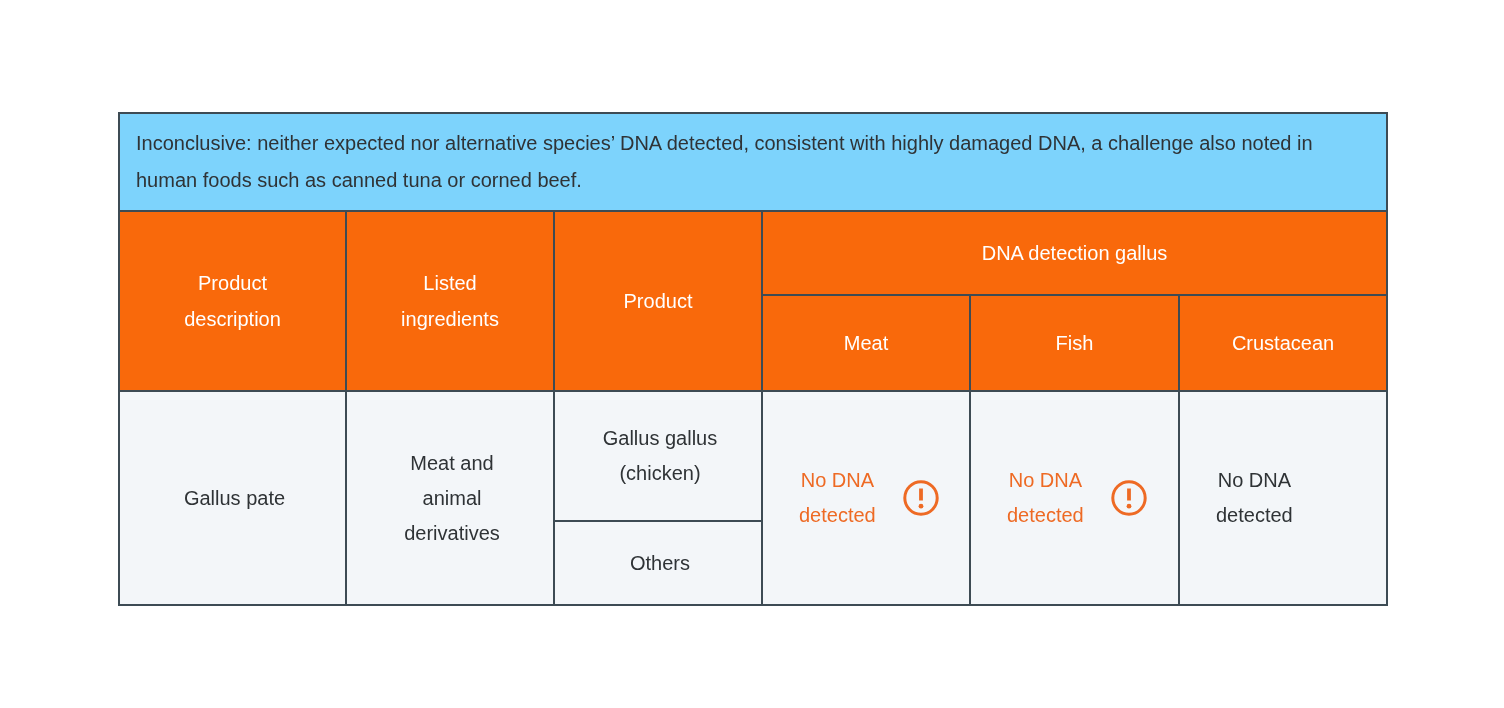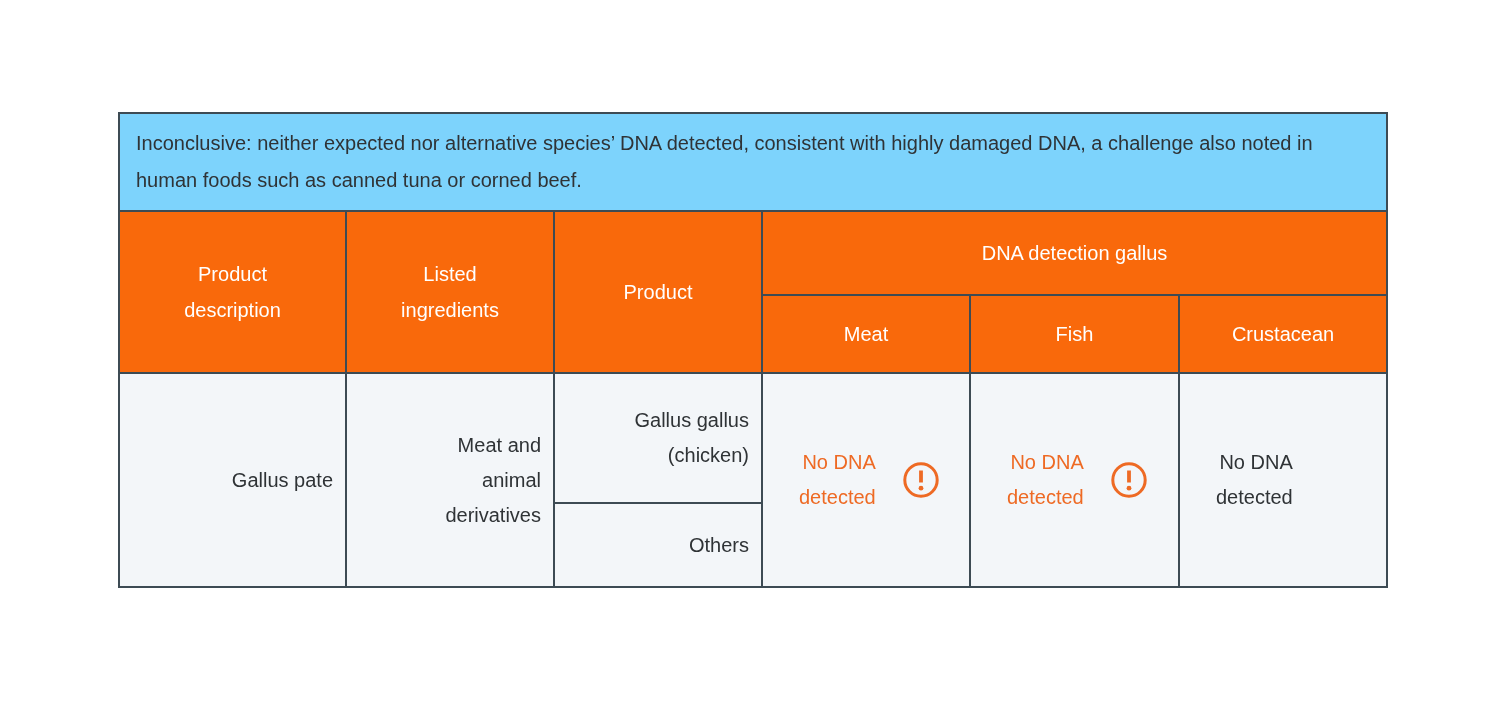--- a/index.html
+++ b/index.html
@@ -42,29 +42,29 @@
     background: #f9690b;
     color: #ffffff;
     font-weight: 400;
     font-size: 20px;
     text-align: center;
     vertical-align: middle;
     white-space: pre-line;
     line-height: 36px;
   }
   tr.head-top th { height: 84px; }
-  tr.head-sub th { height: 78px; }
+  tr.head-sub th { height: 96px; }
   
   td.body {
     background: #f3f6f9;
     color: #2f3336;
     font-size: 20px;
     line-height: 35px;
     vertical-align: middle;
-    text-align: right;
+    text-align: center;
     padding: 0 12px 0 16px;
     white-space: pre-line;
   }
   tr.body1 td { height: 130px; }
   tr.body2 td { height: 84px; }
   td.expected-top    { border-bottom-width: 1px; }
   td.expected-bottom { border-top-width: 1px; }
   .result-flex {
     display: flex;
     align-items: center;

